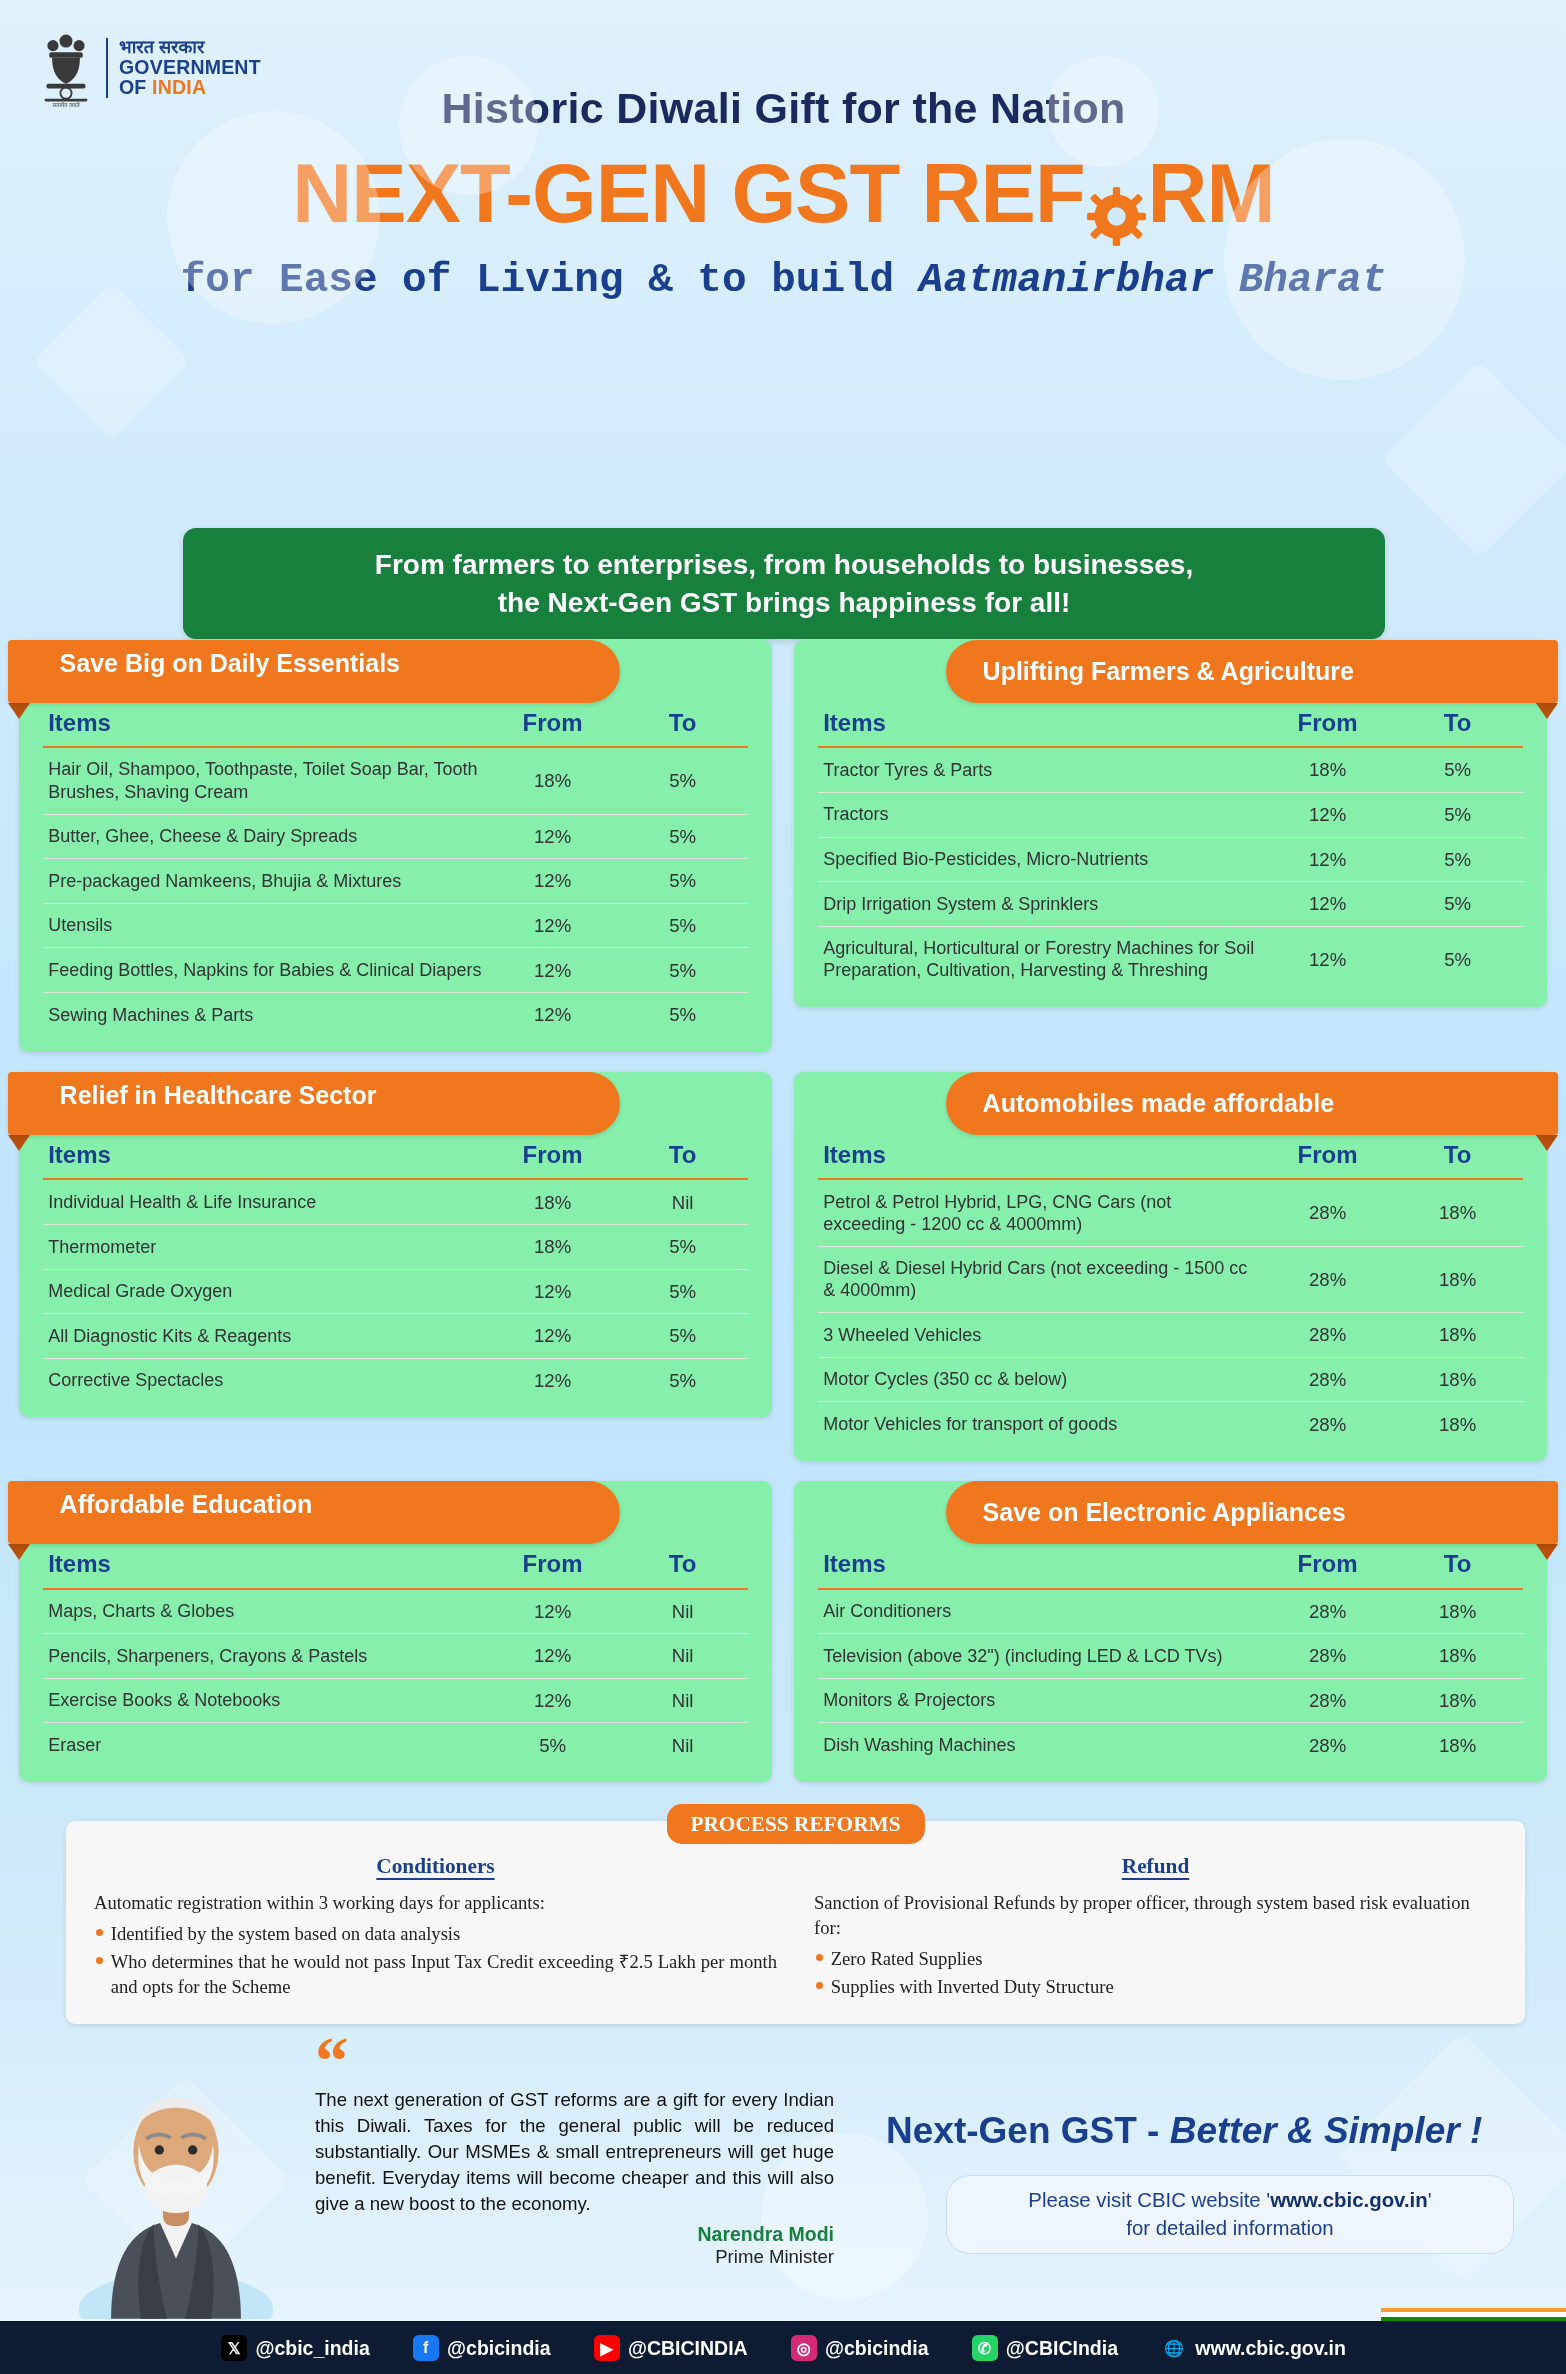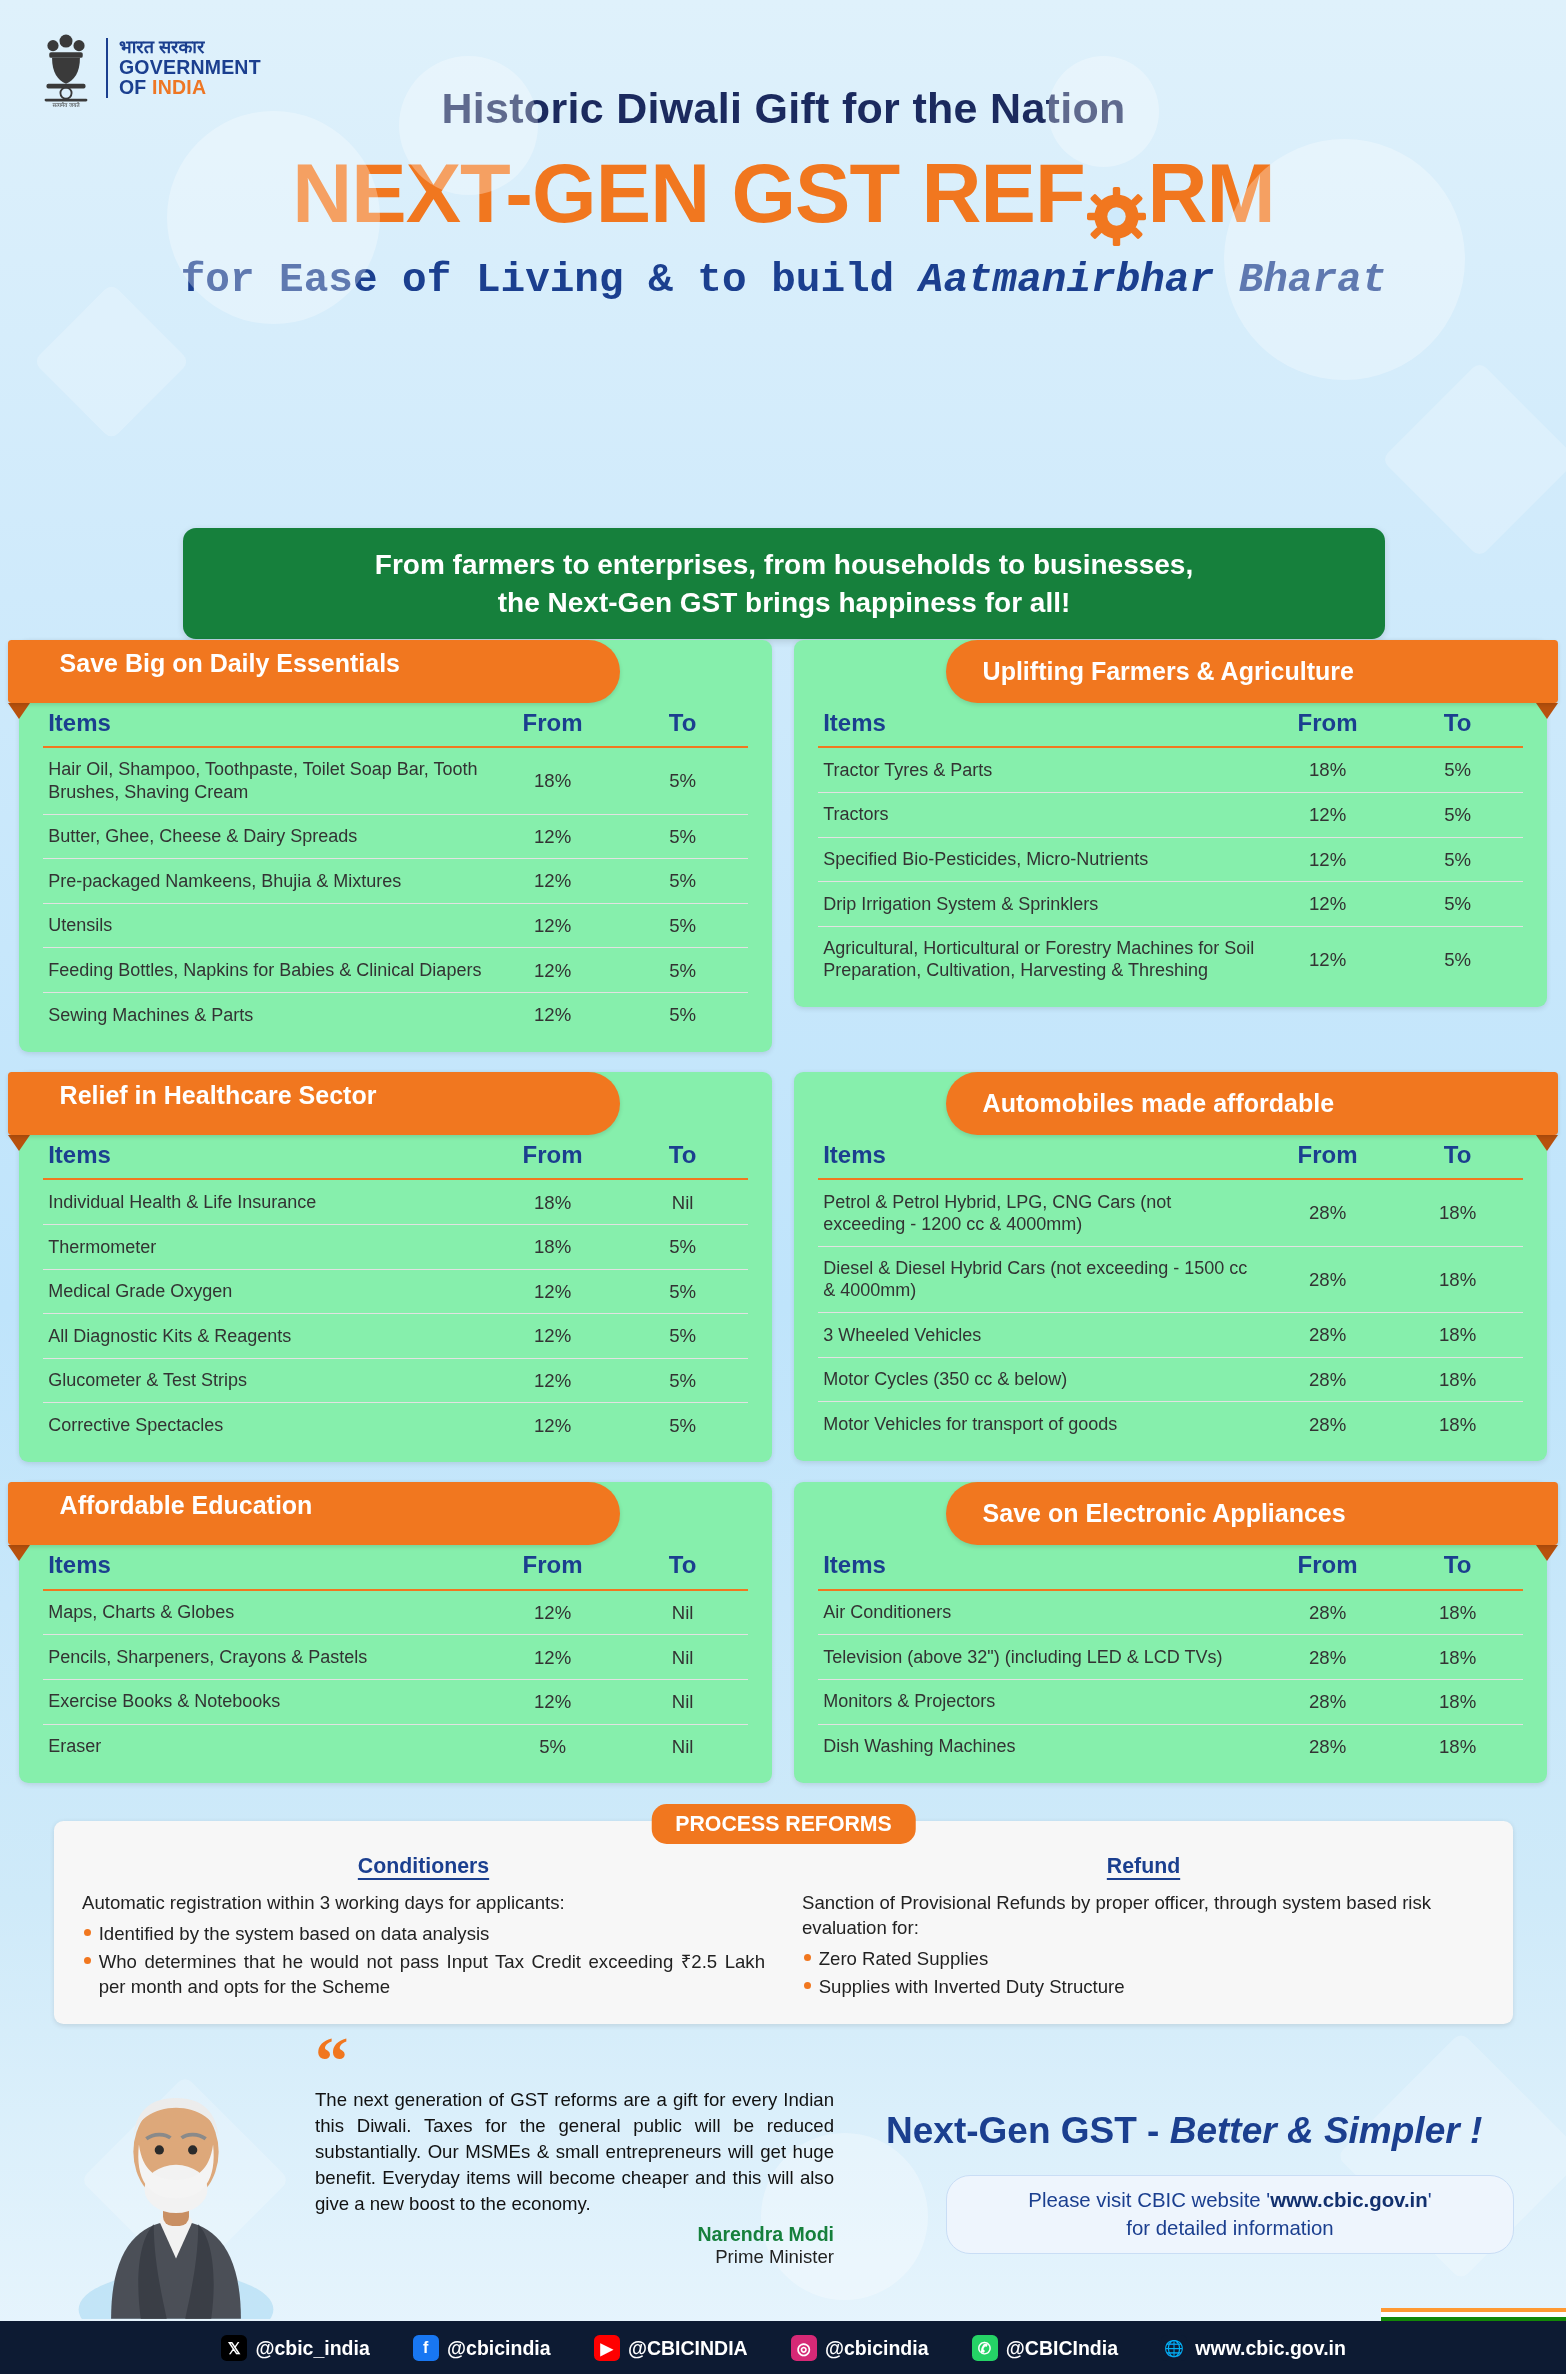--- a/index.html
+++ b/index.html
@@ -61,21 +61,21 @@
     border-bottom:2.8px solid #f1771f;
   }
   table.gst thead th.num { text-align:center; width:130px; }
   table.gst tbody td {
     font-size:18px; color:#333; padding:10.2px 5.6px; border-bottom:0.9px solid #e2e2e2; line-height:1.25;
   }
   table.gst tbody td.num { text-align:center; font-size:18.6px; color:#333; }
   table.gst tbody tr:last-child td { border-bottom:none; }
 
   
-  .process { position:absolute; left:54px; top:1821px; width:1459px; }
+  .process { position:absolute; left:66px; top:1821px; width:1459px;font-family:Liberation Serif, serif; }
   .pr-tag {
     position:absolute; left:50%; transform:translateX(-50%); top:-16.7px; z-index:4;
     background:#f1771f; color:#fff; font-weight:bold; font-size:21.3px; padding:7.4px 24px; border-radius:15px;
   }
   .pr-body { background:#f7f7f7; border-radius:9.3px; padding:33px 28px 22px 28px; display:flex; gap:37px;
     box-shadow:0 1.9px 5.6px rgba(0,0,0,.10); }
   .pr-col { width:50%; }
   .pr-col h4 { margin:0 0 11px 0; text-align:center; font-size:21.3px; color:#1b3f8f; font-weight:bold;
     text-decoration:underline; text-underline-offset:4.6px; }
   .pr-col p { margin:0 0 5.6px 0; font-size:18.6px; color:#222; line-height:1.35; }
@@ -296,25 +296,20 @@
               <td>Medical Grade Oxygen</td>
               <td class="num">12%</td>
               <td class="num">5%</td>
             </tr>
             <tr>
               <td>All Diagnostic Kits &amp; Reagents</td>
               <td class="num">12%</td>
               <td class="num">5%</td>
             </tr>
             <tr>
-              <td>Glucometer &amp; Test Strips</td>
-              <td class="num">12%</td>
-              <td class="num">5%</td>
-            </tr>
-            <tr>
               <td>Corrective Spectacles</td>
               <td class="num">12%</td>
               <td class="num">5%</td>
             </tr>
           </tbody>
         </table>
       </div>
     </div>
     <div class="card">
       <div class="ribbon r2">Automobiles made affordable</div>

